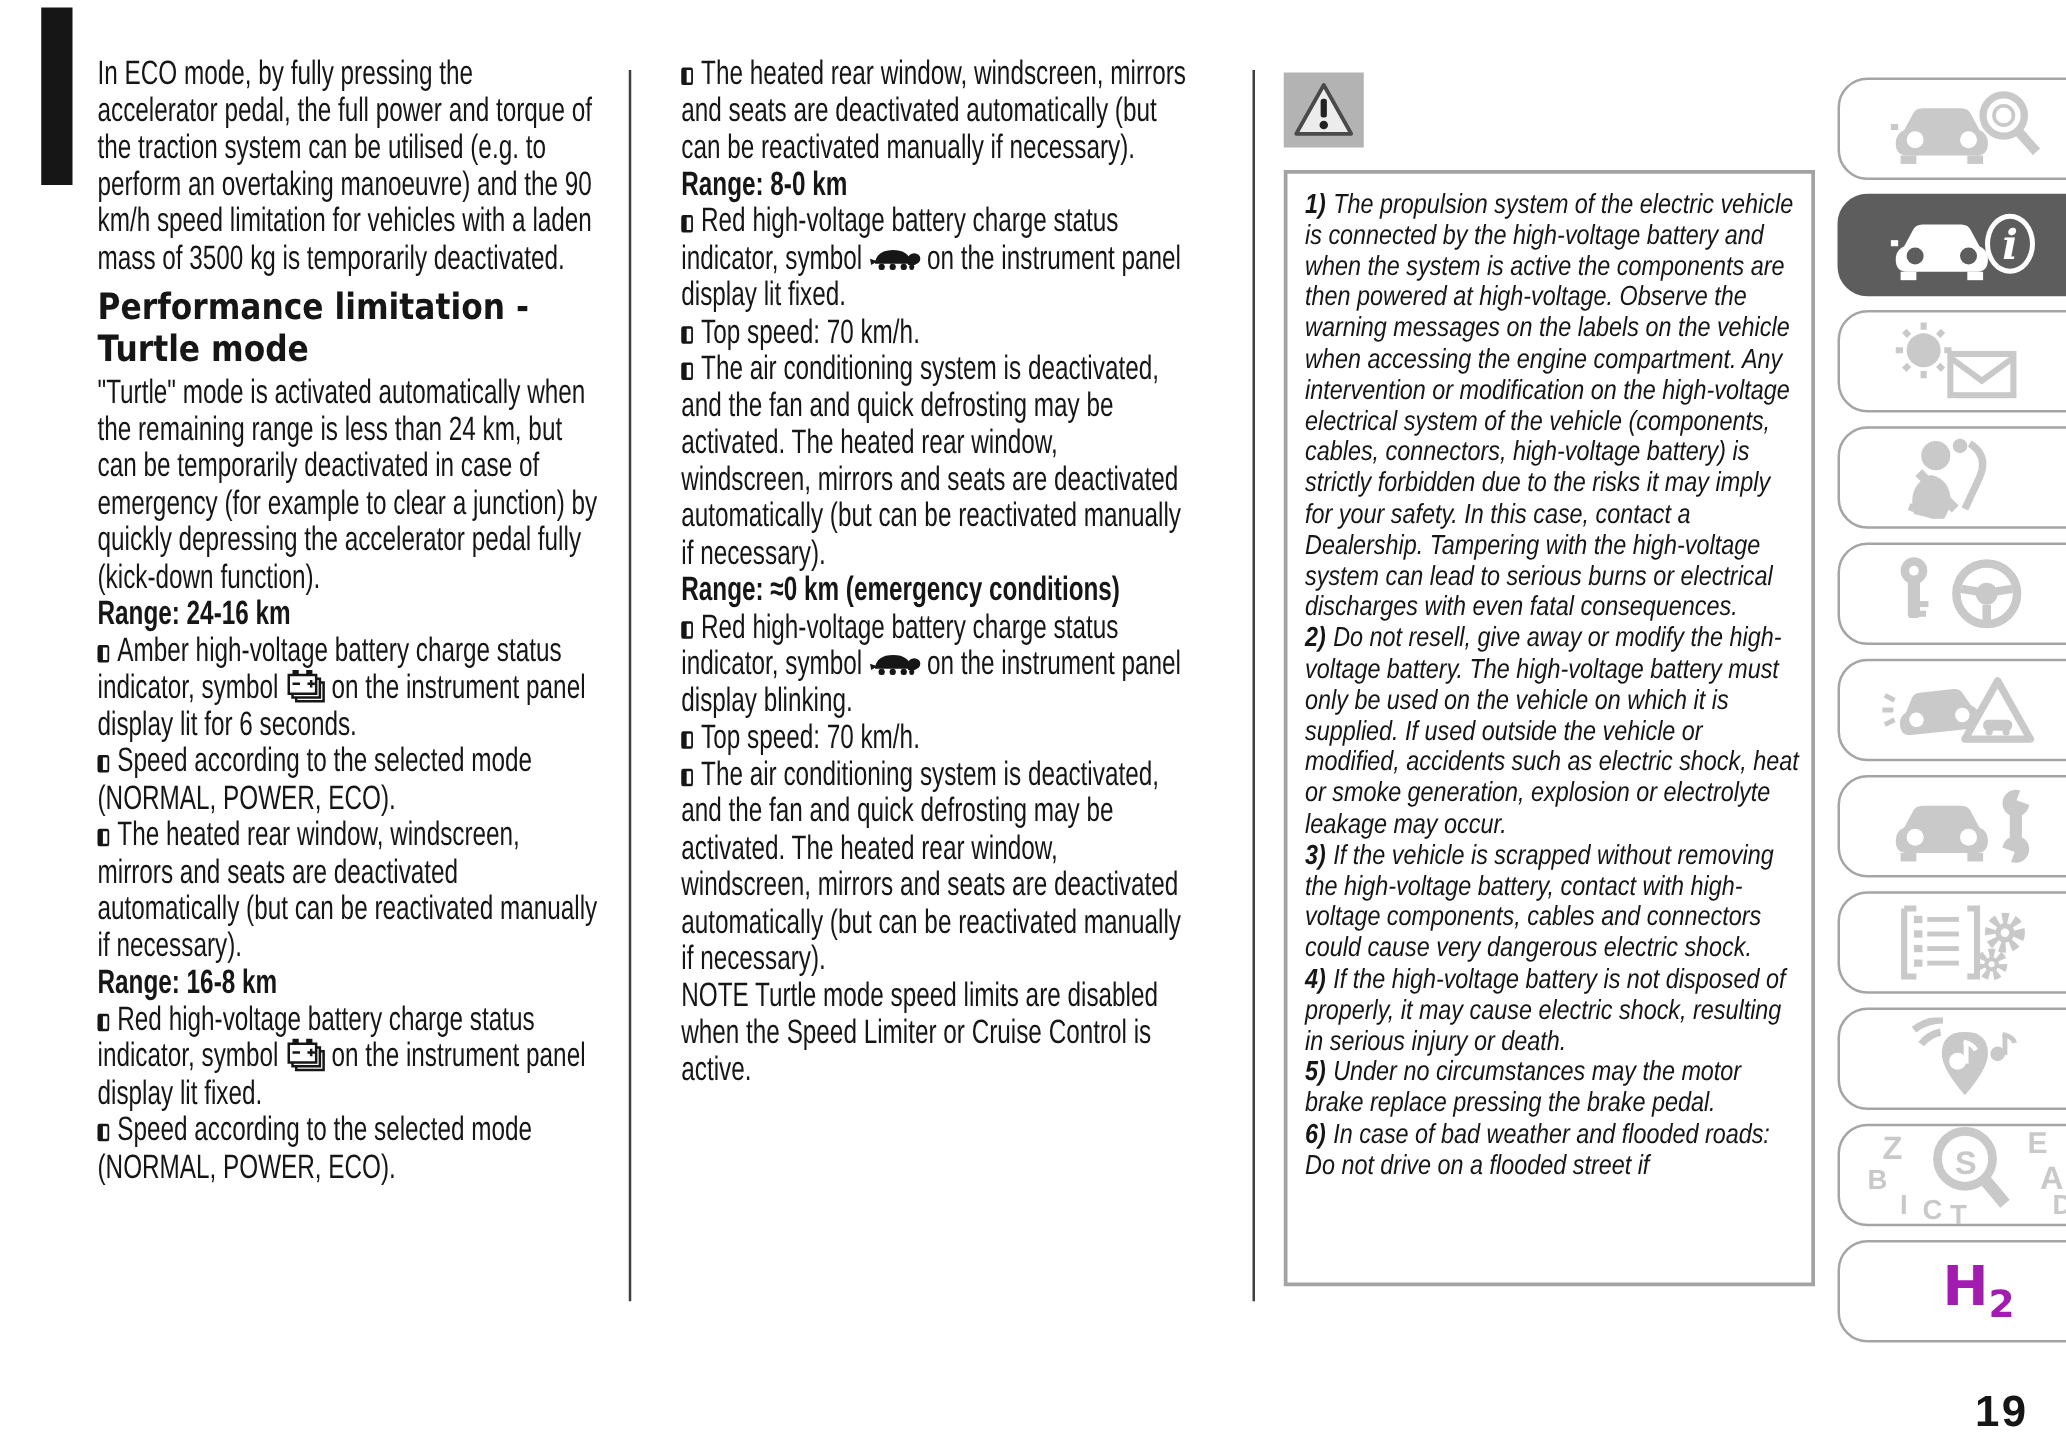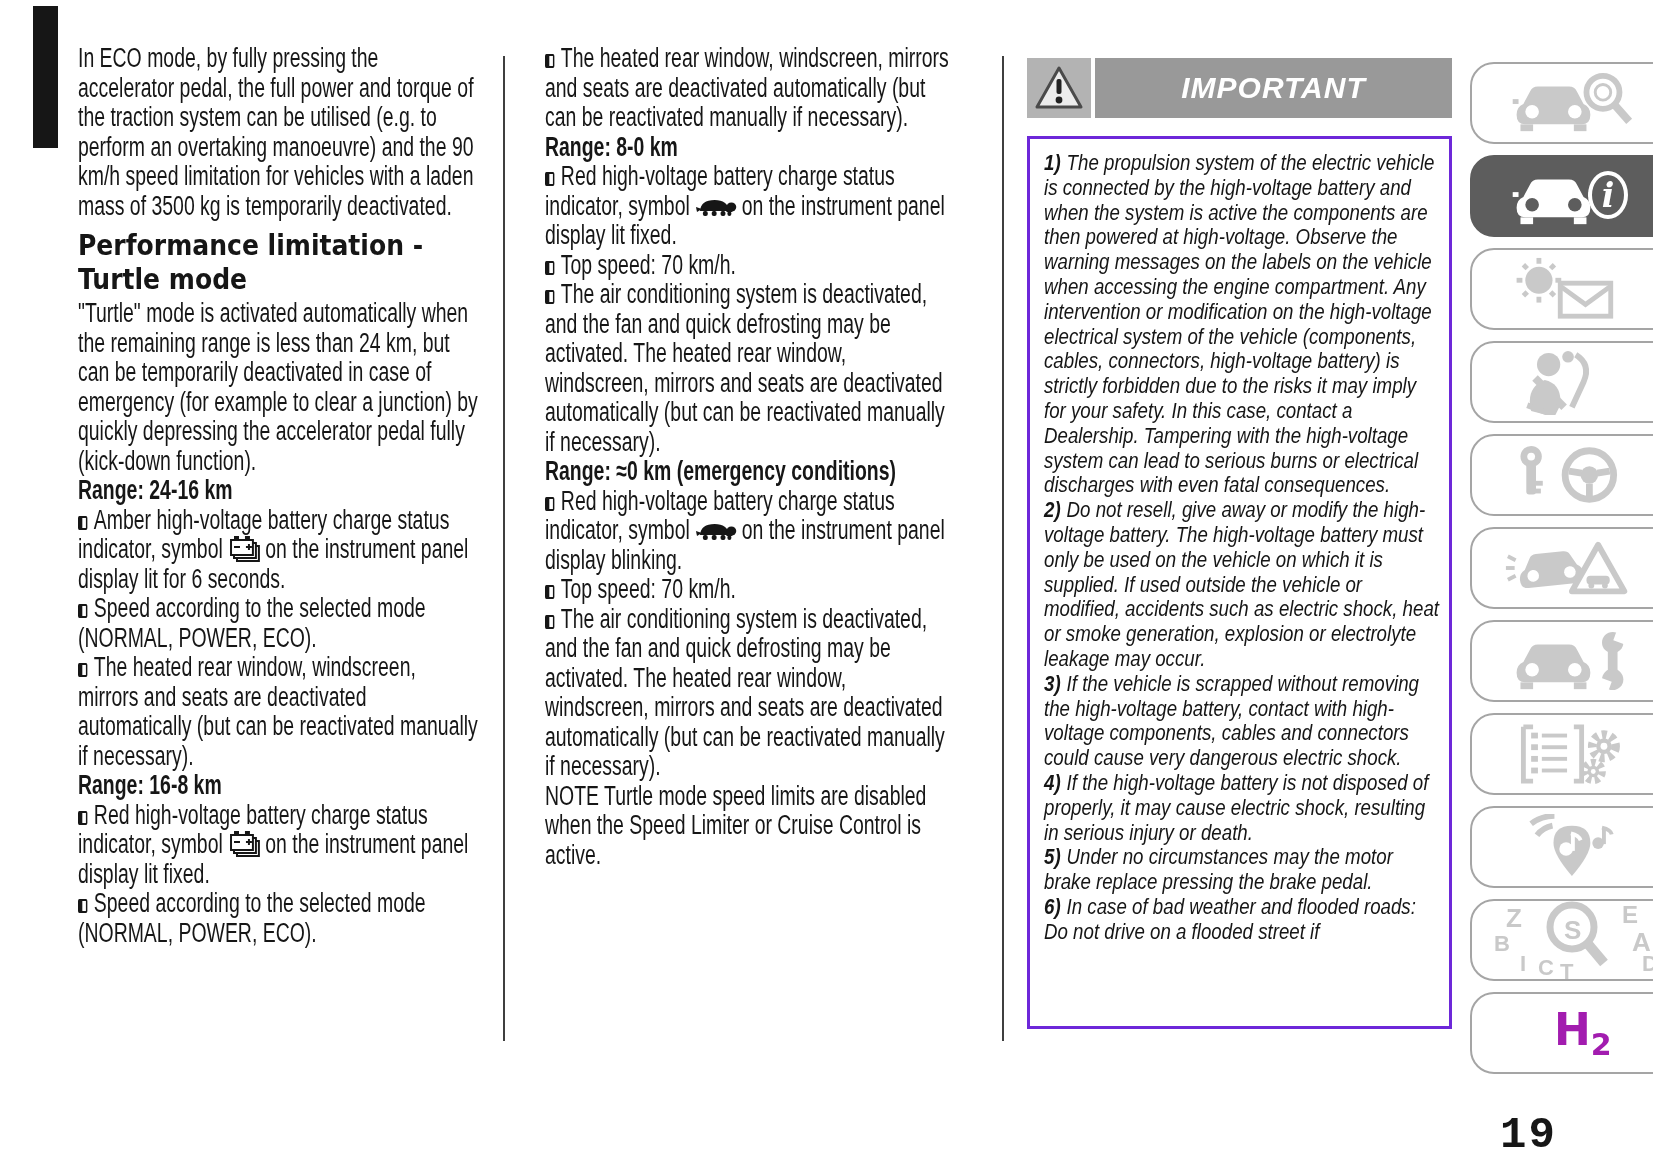--- a/index.html
+++ b/index.html
@@ -27,43 +27,43 @@
   .sq{display:inline-block;width:13px;height:14px;border:2px solid #161616;border-left-width:6px;
     border-radius:2px;margin-right:9px;vertical-align:-1px}
   .inline-ic{vertical-align:-5px;margin:0 6px}
 
   
   .imp{position:absolute;left:1027px;top:58px;width:425px}
   .imp-head{display:flex;height:60px;gap:4px}
   .warn-tile{width:64px;background:#b3b3b3;display:flex;align-items:center;justify-content:center}
   .imp-bar{flex:1;background:#999999;color:#fff;display:flex;align-items:center;justify-content:center;
     font-weight:bold;font-style:italic;font-size:30px;letter-spacing:1px}
-  .imp-box{margin-top:18px;border:3px solid #6d28d9;height:893px;padding:12px 0 12px 14px;overflow:hidden}
+  .imp-box{margin-top:18px;border:3px solid #a3a3a3;height:893px;padding:12px 0 12px 14px;overflow:hidden}
   .imp-inner{width:465px;transform:scaleX(.85);transform-origin:left top;
     font-style:italic;font-size:22px;line-height:24.8px}
   .imp-item .n{font-weight:bold;margin-right:7px}
 
   
   .tabs{position:absolute;left:1470px;top:62px;width:240px}
   .tile{position:relative;width:240px;height:82px;border:2px solid #a5a5a5;border-radius:24px;
     margin-bottom:11px;background:#fff;display:flex;align-items:center;padding-left:22px}
   .tile.active{background:#5d5d5d;border-color:#5d5d5d}
   .info-badge{position:absolute;left:116px;top:14px;width:40px;height:48px;border:4px solid #fff;
     border-radius:50%;color:#fff;font-family:"DejaVu Serif",serif;font-style:italic;font-weight:bold;
     font-size:33px;display:flex;align-items:center;justify-content:center;background:#5d5d5d}
   .idx-wrap{position:relative;width:200px;height:78px;color:#c9c9c9;
     font-weight:bold;font-size:22px}
   .idx-wrap span{position:absolute}
   .lens-s{font-size:26px}
   .h2-label{color:#a21caf;font-weight:bold;font-size:44px;margin-left:60px;font-family:"DejaVu Sans",sans-serif}
   .h2-label sub{font-size:30px}
 
   
-  .pagenum{position:absolute;left:1500px;top:1110px;font-family:Liberation Mono, monospace;
-    font-weight:bold;font-size:44px;letter-spacing:2px}
+  .pagenum{position:absolute;left:1580px;top:1110px;font-family:Liberation Sans, sans-serif;
+    font-weight:bold;font-size:35px;letter-spacing:2px}
 </style>
 </head>
 <body>
 
 <div class="page">
 
   <div class="chapter-tab"></div>
 
   <div class="col col1">
     <p>In ECO mode, by fully pressing the accelerator pedal, the full power and torque of the traction system can be utilised (e.g. to perform an overtaking manoeuvre) and the 90 km/h speed limitation for vehicles with a laden mass of 3500 kg is temporarily deactivated.</p>
@@ -138,23 +138,20 @@
   <div class="vrule r2"></div>
 
   <div class="imp">
     <div class="imp-head">
       <div class="warn-tile">
         <svg width="50" height="48" viewBox="0 0 50 48">
             <path d="M25 4 L47 43 H3 Z" fill="#ececec" stroke="#4a4a4a" stroke-width="3" stroke-linejoin="round"></path>
             <rect x="22.5" y="15" width="5" height="15" rx="2" fill="#222"></rect>
             <circle cx="25" cy="36" r="3.4" fill="#222"></circle>
           </svg>
-      </div>
-      <div class="imp-bar">
-        <span>IMPORTANT</span>
       </div>
     </div>
     <div class="imp-box">
       <div class="imp-inner">
         <p class="imp-item"><span class="n">1)</span><span>The propulsion system of the electric vehicle is connected by the high-voltage battery and when the system is active the components are then powered at high-voltage. Observe the warning messages on the labels on the vehicle when accessing the engine compartment. Any intervention or modification on the high-voltage electrical system of the vehicle (components, cables, connectors, high-voltage battery) is strictly forbidden due to the risks it may imply for your safety. In this case, contact a Dealership. Tampering with the high-voltage system can lead to serious burns or electrical discharges with even fatal consequences.</span></p>
         <p class="imp-item"><span class="n">2)</span><span>Do not resell, give away or modify the high-voltage battery. The high-voltage battery must only be used on the vehicle on which it is supplied. If used outside the vehicle or modified, accidents such as electric shock, heat or smoke generation, explosion or electrolyte leakage may occur.</span></p>
         <p class="imp-item"><span class="n">3)</span><span>If the vehicle is scrapped without removing the high-voltage battery, contact with high-voltage components, cables and connectors could cause very dangerous electric shock.</span></p>
         <p class="imp-item"><span class="n">4)</span><span>If the high-voltage battery is not disposed of properly, it may cause electric shock, resulting in serious injury or death.</span></p>
         <p class="imp-item"><span class="n">5)</span><span>Under no circumstances may the motor brake replace pressing the brake pedal.</span></p>
         <p class="imp-item"><span class="n">6)</span><span>In case of bad weather and flooded roads: Do not drive on a flooded street if</span></p>

